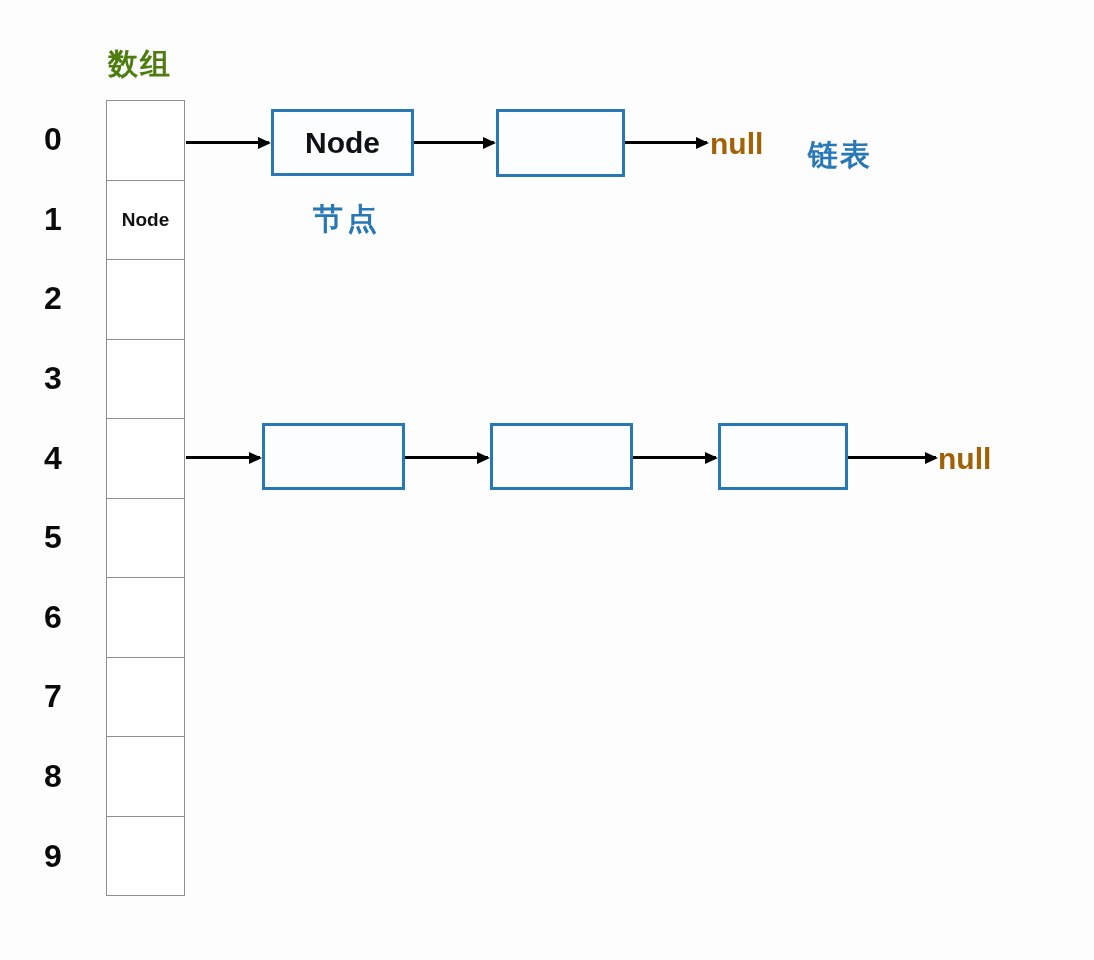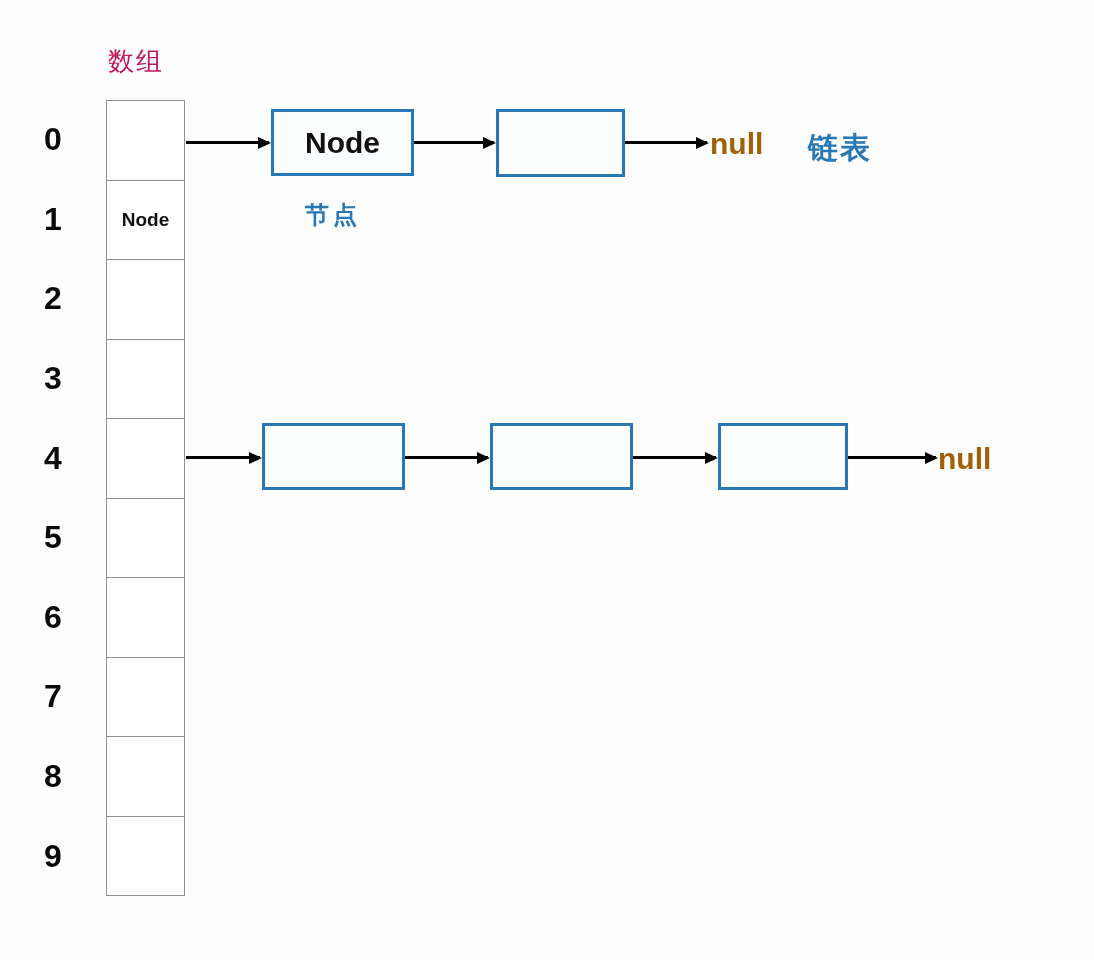--- a/index.html
+++ b/index.html
@@ -8,21 +8,21 @@
     background:#fdfdfd;
   }
   .canvas{
     position:relative;
     width:1094px;height:960px;
     background:#fdfdfd;
     overflow:hidden;
   }
   .title{
     position:absolute;left:108px;top:44px;
-    font-size:26px;font-weight:normal;color:#be185d;
+    font-size:30px;font-weight:bold;color:#4d7c0f;
     letter-spacing:2px;
   }
   
   .array{
     position:absolute;left:106px;top:100px;
     width:79px;height:796px;
     display:flex;flex-direction:column;
     border:1px solid #8f8f8f;
     background:#fefefe;
     box-sizing:border-box;
@@ -113,23 +113,23 @@
   <div class="node-box" style="left:271px;top:109px;width:143px;height:67px;">Node</div>
 
   <div class="arrow" style="left:414px;top:141px;width:80px;"></div>
 
   <div class="node-box" style="left:496px;top:109px;width:129px;height:68px;"></div>
 
   <div class="arrow" style="left:625px;top:141px;width:82px;"></div>
 
   <div class="text-label" style="left:710px;top:127px;font-size:30px;">null</div>
 
-  <div class="text-label blue" style="left:808px;top:128px;font-size:30px;letter-spacing:2px;">链表</div>
+  <div class="text-label blue" style="left:808px;top:135px;font-size:30px;letter-spacing:2px;">链表</div>
 
-  <div class="text-label blue" style="left:305px;top:199px;font-size:24px;letter-spacing:4px;">节点</div>
+  <div class="text-label blue" style="left:313px;top:199px;font-size:30px;letter-spacing:4px;">节点</div>
 
   <div class="arrow" style="left:186px;top:456px;width:74px;"></div>
 
   <div class="node-box" style="left:262px;top:423px;width:143px;height:67px;"></div>
 
   <div class="arrow" style="left:405px;top:456px;width:83px;"></div>
 
   <div class="node-box" style="left:490px;top:423px;width:143px;height:67px;"></div>
 
   <div class="arrow" style="left:633px;top:456px;width:83px;"></div>

